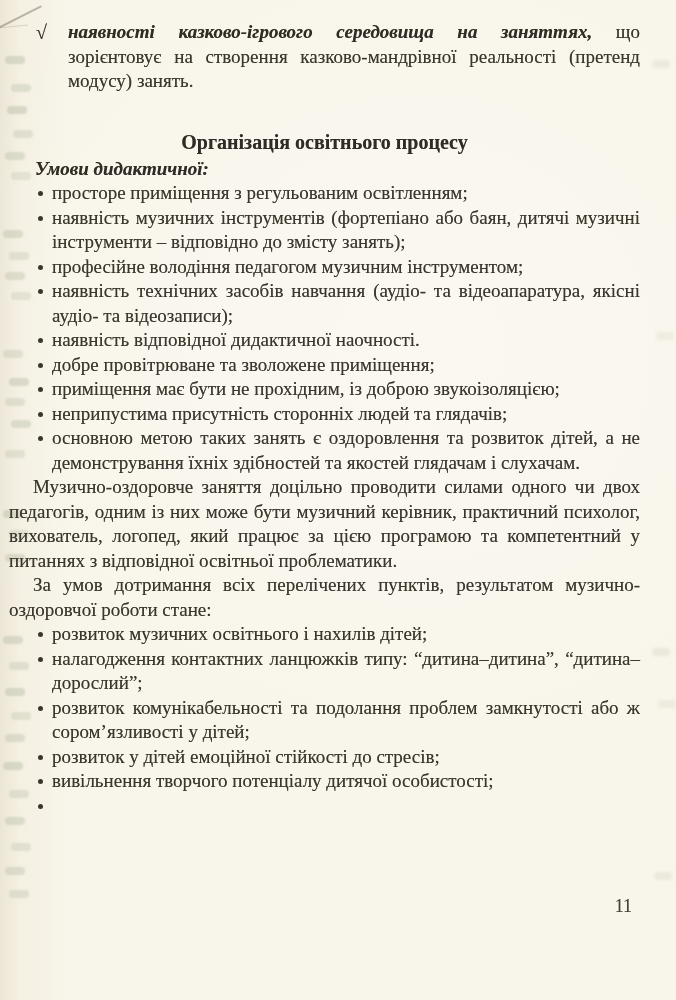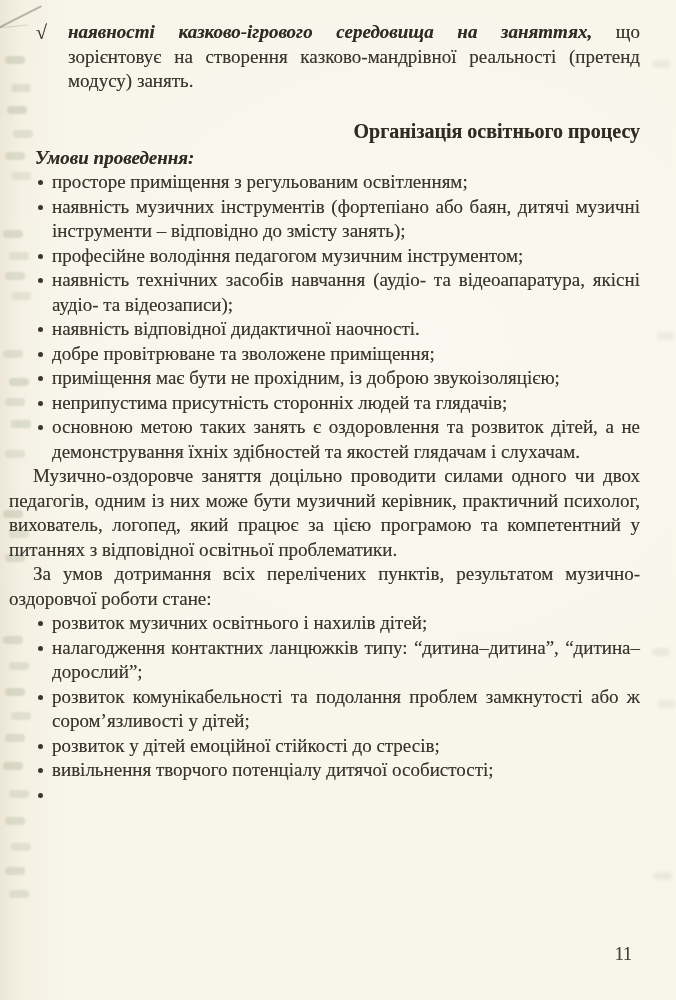--- a/index.html
+++ b/index.html
@@ -45,50 +45,50 @@
   
   .content{
     position:absolute;left:9px;top:20px;width:631px;
     font-size:19px;line-height:24.5px;
     text-align:justify;
     text-shadow:0 0 .5px rgba(55,50,40,.55);
   }
   .bi{font-weight:bold;font-style:italic;color:#302b24;}
   .intro{position:relative;padding-left:59px;}
   .intro .marker{position:absolute;left:27px;top:0;font-size:20px;font-style:normal;}
-  h1{font-size:20px;line-height:26px;font-weight:bold;text-align:right;
-     margin:24px 0 2px 0;color:#302b24;}
+  h1{font-size:20px;line-height:26px;font-weight:bold;text-align:center;
+     margin:35px 0 2px 0;color:#302b24;}
   .subhead{margin:0 0 0 26px;text-align:left;}
   ul{list-style:none;margin:0;padding:0;}
   li{position:relative;padding-left:43px;}
   .dot{position:absolute;left:29px;top:10px;width:5px;height:5px;border-radius:50%;
        background:#3b362e;}
   .para{margin:0;text-indent:24px;}
-  .pageno{position:absolute;top:944px;right:44px;font-size:18px;color:#454138;
+  .pageno{position:absolute;top:896px;right:44px;font-size:18px;color:#454138;
           text-shadow:0 0 .5px rgba(55,50,40,.5);}
 </style>
 </head>
 <body>
 
 <div class="page">
   <div class="crease1"></div>
   <div class="crease2"></div>
   <div class="bleed bleed-left"></div>
   <div class="bleed bleed-right"></div>
 
   <div class="content">
 
     <div class="intro">
       <span class="marker">√</span>
       <span class="bi">наявності казково-ігрового середовища на заняттях,</span><span> що зорієнтовує на створення казково-мандрівної реальності (претенд модусу) занять.</span>
     </div>
 
     <h1>Організація освітнього процесу</h1>
 
-    <p class="subhead"><span class="bi">Умови проведення:</span></p>
+    <p class="subhead"><span class="bi">Умови дидактичної:</span></p>
 
     <ul>
       <li><span class="dot"></span><span>просторе приміщення з регульованим освітленням;</span></li>
       <li><span class="dot"></span><span>наявність музичних інструментів (фортепіано або баян, дитячі музичні інструменти – відповідно до змісту занять);</span></li>
       <li><span class="dot"></span><span>професійне володіння педагогом музичним інструментом;</span></li>
       <li><span class="dot"></span><span>наявність технічних засобів навчання (аудіо- та відеоапаратура, якісні аудіо- та відеозаписи);</span></li>
       <li><span class="dot"></span><span>наявність відповідної дидактичної наочності.</span></li>
     </ul>
 
 

